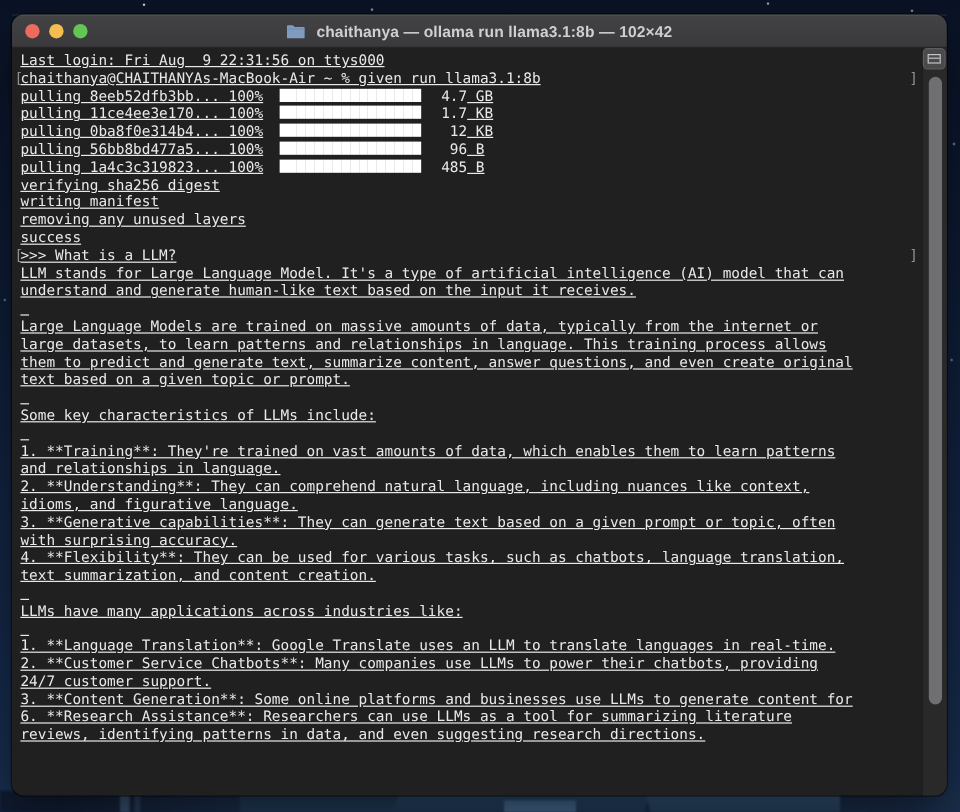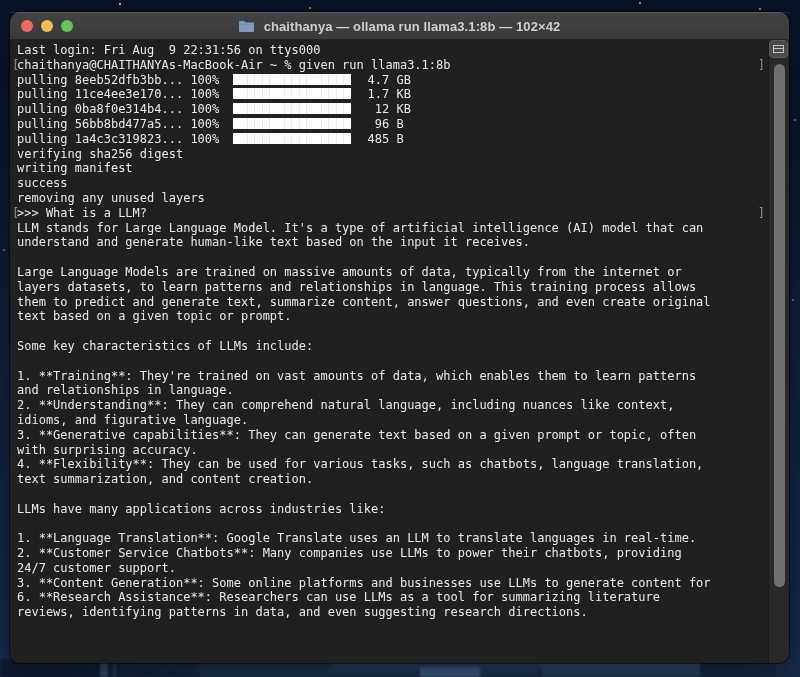--- a/index.html
+++ b/index.html
@@ -44,21 +44,21 @@
   .tl-min{left:31px;background:var(--minimize-button,#f5bd4f);}
   .tl-max{left:51px;background:var(--maximize-button,#62c554);}
   .title-wrap{height:28px;display:flex;align-items:center;justify-content:center;gap:10px;}
   .title{font-size:13px;font-weight:bold;color:var(--titlebar-text,#cfcfd2);letter-spacing:.1px;}
 
   
   .content{position:absolute;top:28px;left:0;right:0;bottom:0;
     padding:3px 0 0 7px;box-sizing:border-box;overflow:hidden;
     border-radius:0 0 10px 10px;
     font-family:"DejaVu Sans Mono","Liberation Mono",monospace;
-    font-size:12px;line-height:14.8px;color:var(--terminal-text,#e9e9e9);}
+    font-size:12px;line-height:14.8px;color:var(--terminal-text,#e9e9e9);text-decoration:underline;}
   .line{white-space:pre;position:relative;height:14.8px;}
   .txt{white-space:pre;}
   .mark{position:absolute;top:0;color:var(--prompt-mark,#909092);}
   .ml{left:-5px;}
   .mr{right:24px;}
   .pbar{display:inline-block;width:118px;height:11px;margin-left:14px;
     vertical-align:-1px;
     background:repeating-linear-gradient(90deg,var(--progress-bar-fill,#ffffff) 0 6.6px,#eaeaea 6.6px 7.4px);}
   .pval{display:inline-block;width:38px;text-align:right;}
   .punit{white-space:pre;}
@@ -112,28 +112,28 @@
   <div class="content">
       <div class="line"><span class="txt">Last login: Fri Aug  9 22:31:56 on ttys000</span></div>
       <div class="line"><span class="txt">chaithanya@CHAITHANYAs-MacBook-Air ~ % given run llama3.1:8b</span><span class="mark ml">[</span><span class="mark mr">]</span></div>
       <div class="line"><span class="txt">pulling 8eeb52dfb3bb... 100%</span><span class="pbar"></span><span class="pval">4.7</span><span class="punit"> GB</span></div>
       <div class="line"><span class="txt">pulling 11ce4ee3e170... 100%</span><span class="pbar"></span><span class="pval">1.7</span><span class="punit"> KB</span></div>
       <div class="line"><span class="txt">pulling 0ba8f0e314b4... 100%</span><span class="pbar"></span><span class="pval">12</span><span class="punit"> KB</span></div>
       <div class="line"><span class="txt">pulling 56bb8bd477a5... 100%</span><span class="pbar"></span><span class="pval">96</span><span class="punit"> B</span></div>
       <div class="line"><span class="txt">pulling 1a4c3c319823... 100%</span><span class="pbar"></span><span class="pval">485</span><span class="punit"> B</span></div>
       <div class="line"><span class="txt">verifying sha256 digest</span></div>
       <div class="line"><span class="txt">writing manifest</span></div>
+      <div class="line"><span class="txt">removing any unused layers</span></div>
       <div class="line"><span class="txt">success</span></div>
-      <div class="line"><span class="txt">removing any unused layers</span></div>
       <div class="line"><span class="txt">&gt;&gt;&gt; What is a LLM?</span><span class="mark ml">[</span><span class="mark mr">]</span></div>
       <div class="line"><span class="txt">LLM stands for Large Language Model. It's a type of artificial intelligence (AI) model that can</span></div>
       <div class="line"><span class="txt">understand and generate human-like text based on the input it receives.</span></div>
       <div class="line"><span class="txt">&nbsp;</span></div>
       <div class="line"><span class="txt">Large Language Models are trained on massive amounts of data, typically from the internet or</span></div>
-      <div class="line"><span class="txt">layers datasets, to learn patterns and relationships in language. This training process allows</span></div>
+      <div class="line"><span class="txt">large datasets, to learn patterns and relationships in language. This training process allows</span></div>
       <div class="line"><span class="txt">them to predict and generate text, summarize content, answer questions, and even create original</span></div>
       <div class="line"><span class="txt">text based on a given topic or prompt.</span></div>
       <div class="line"><span class="txt">&nbsp;</span></div>
       <div class="line"><span class="txt">Some key characteristics of LLMs include:</span></div>
       <div class="line"><span class="txt">&nbsp;</span></div>
       <div class="line"><span class="txt">1. **Training**: They're trained on vast amounts of data, which enables them to learn patterns</span></div>
       <div class="line"><span class="txt">and relationships in language.</span></div>
       <div class="line"><span class="txt">2. **Understanding**: They can comprehend natural language, including nuances like context,</span></div>
       <div class="line"><span class="txt">idioms, and figurative language.</span></div>
       <div class="line"><span class="txt">3. **Generative capabilities**: They can generate text based on a given prompt or topic, often</span></div>

